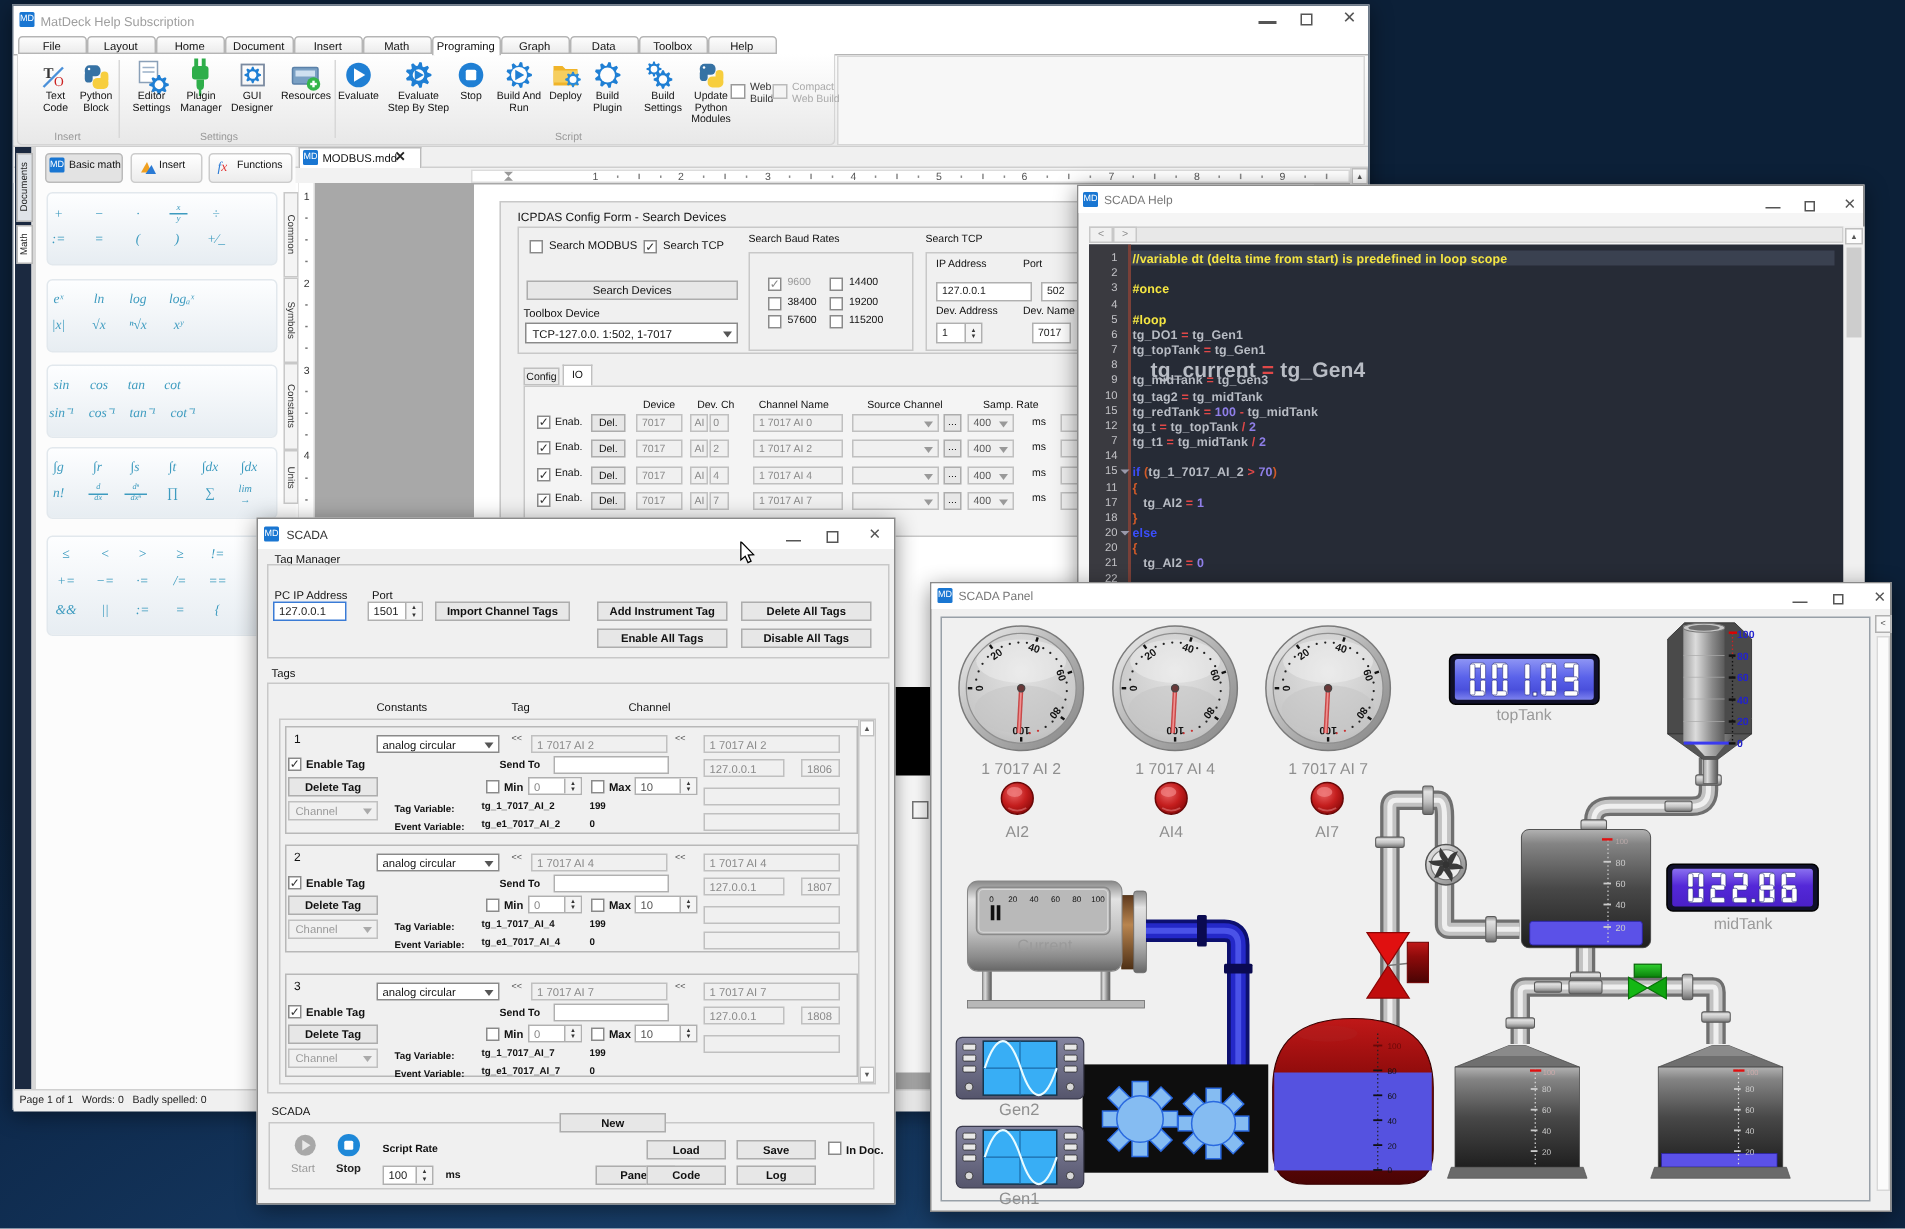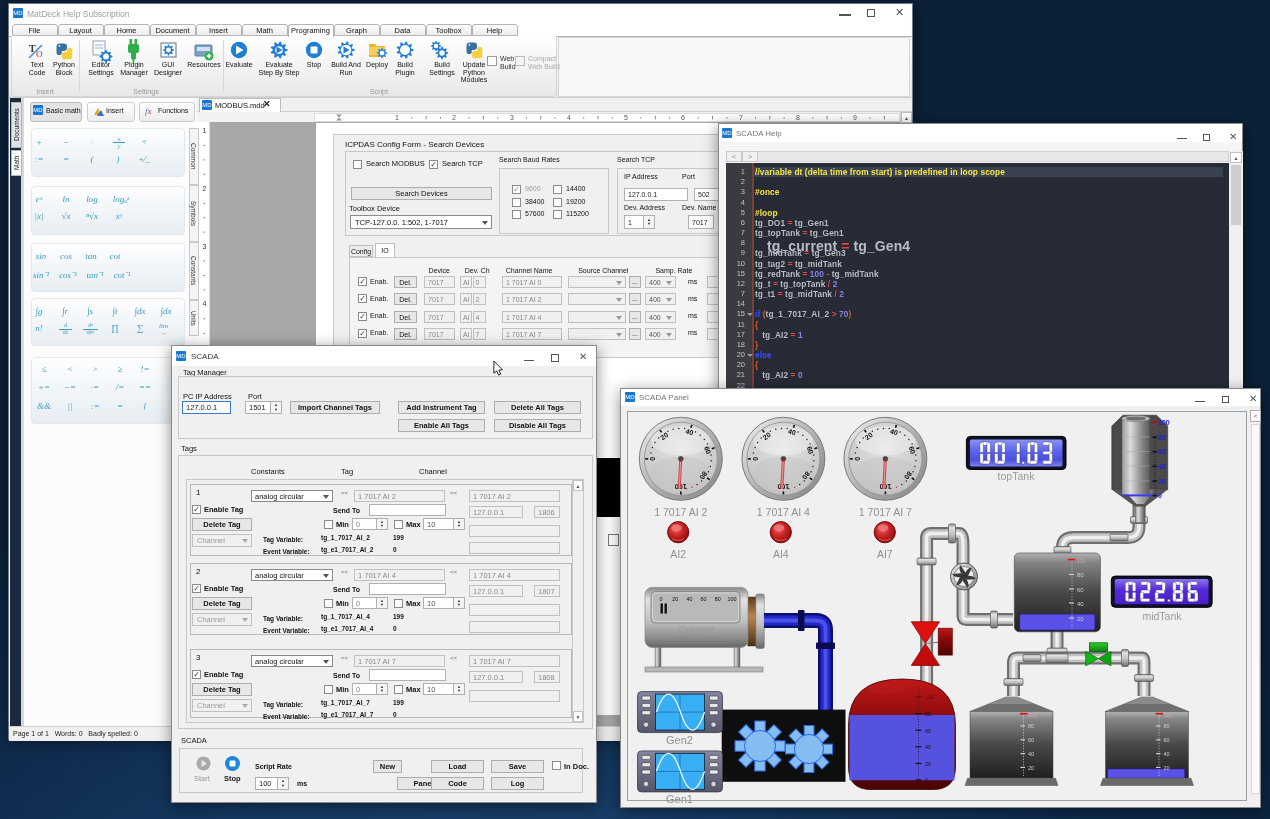--- a/index.html
+++ b/index.html
@@ -586,21 +586,21 @@
       <circle cx="7.5" cy="7.5" r="7.5" fill="#1e88d8"></circle>
       <rect x="4.5" y="4.5" width="6" height="6" rx="1" fill="#fff"></rect>
     </svg>
 <div class="ab" style="left:52px;top:428px;font-size:7.5px;color:#222;font-weight:bold;">Stop</div>
 <div class="lab" style="left:83px;top:417px;font-weight:bold;font-size:7px;">Script Rate</div>
 <div class="tbx" style="left:83px;top:431px;width:34px;height:13px;line-height:12px;padding-left:3px;">100<div class="spin">
         <i>▲</i>
         <i>▼</i>
       </div></div>
 <div class="lab" style="left:125px;top:434px;font-weight:bold;font-size:7px;">ms</div>
-<div class="btn" style="left:201px;top:414px;width:29px;height:13px;line-height:12px;font-weight:bold;">New</div>
+<div class="btn" style="left:201px;top:396px;width:71px;height:13px;line-height:12px;font-weight:bold;">New</div>
 <div class="btn" style="left:259px;top:414px;width:53px;height:13px;line-height:12px;font-weight:bold;">Load</div>
 <div class="btn" style="left:319px;top:414px;width:53px;height:13px;line-height:12px;font-weight:bold;">Save</div>
 <div class="btn" style="left:201px;top:431px;width:53px;height:13px;line-height:12px;font-weight:bold;margin-left:24px;">Panel</div>
 <div class="btn" style="left:259px;top:431px;width:53px;height:13px;line-height:12px;font-weight:bold;">Code</div>
 <div class="btn" style="left:319px;top:431px;width:53px;height:13px;line-height:12px;font-weight:bold;">Log</div>
 <div class="cb" style="left:380px;top:415px;"></div>
 <div class="lab" style="left:392px;top:416px;font-weight:bold;">In Doc.</div>
 </div>
 <svg class="ab" style="left:493px;top:361px;z-index:50;" width="12" height="17" viewBox="0 0 14 20">
     <polygon points="1,0 1,14.5 4.4,11.6 6.6,16.5 9,15.4 6.8,10.7 11,10.3" fill="#fff" stroke="#000" stroke-width="1"></polygon>

